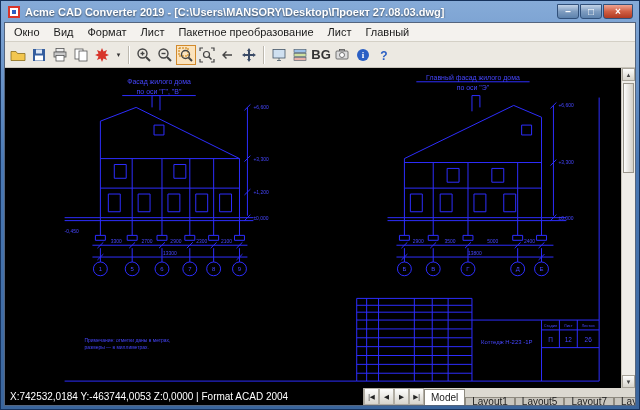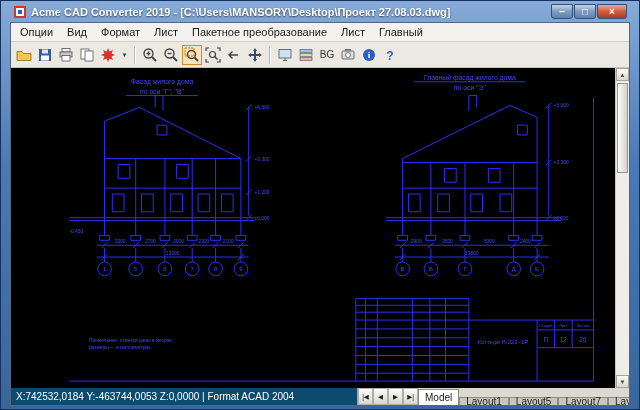--- a/index.html
+++ b/index.html
@@ -1,41 +1,41 @@
 <!DOCTYPE html>
 <html><head>
 <meta charset="utf-8">
 <style>
   *{box-sizing:border-box;margin:0;padding:0}
   html,body{width:640px;height:410px;overflow:hidden;font-family:"Liberation Sans",sans-serif}
-  .window{width:640px;height:410px;background:linear-gradient(#86abd8,#4a79b5 40%,#3a659c);border:1px solid #16325c;padding:0 9px 3px;display:flex;flex-direction:column}
+  .window{width:640px;height:410px;background:linear-gradient(#86abd8,#4a79b5 40%,#3a659c);border:1px solid #16325c;padding:0 3px 3px;display:flex;flex-direction:column}
   .titlebar{height:21px;display:flex;align-items:center;gap:4px;padding:0 3px;color:#fff;font-size:11px;font-weight:bold;text-shadow:0 1px 2px rgba(0,0,0,.65);flex:0 0 auto}
   .title-text{flex:1;white-space:nowrap;overflow:hidden;text-overflow:ellipsis}
   .winbtns{display:flex;gap:1px}
   .winbtn{width:22px;height:15px;display:flex;align-items:center;justify-content:center;font-size:10px;line-height:1;color:#fff;background:linear-gradient(#c3d3e8,#7e9cc0 50%,#5d82ad);border:1px solid #31507a;border-radius:0 0 3px 3px;text-shadow:none}
   .winbtn.close{width:30px;background:linear-gradient(#f0a492,#d05f44 50%,#b03a22)}
   .app{flex:1;background:#ece9e2;border:1px solid #54657e;display:flex;flex-direction:column;min-height:0}
   .menubar{height:19px;background:#f4f2ee;display:flex;align-items:center;font-size:11px;color:#1a1a1a;border-bottom:1px solid #d4d0c6;padding-left:2px;flex:0 0 auto}
   .menu-item{padding:2px 7px;cursor:default}
   .toolbar{height:26px;display:flex;align-items:center;gap:1px;padding:2px 3px;background:#ece9e2;border-bottom:1px solid #c8c4ba;flex:0 0 auto}
   .tbtn{width:20px;height:20px;display:flex;align-items:center;justify-content:center;border:1px solid transparent}
   .tbtn svg{width:16px;height:16px;display:block}
   .tbtn.active{background:#fbe3bd;border:1px solid #d28a2c}
-  .tbtn.textbtn{font-size:10px;font-weight:normal;color:#333}
+  .tbtn.textbtn{font-size:13px;font-weight:bold;color:#333}
   .drop{width:11px;height:20px;display:flex;align-items:center;justify-content:center;font-size:7px;color:#333}
   .sep{width:2px;height:18px;border-left:1px solid #bdb9af;border-right:1px solid #fff;margin:0 3px}
   .workspace{flex:1;display:flex;min-height:0}
   .canvas{flex:1;background:#000;min-width:0}
   .canvas svg{width:100%;height:100%;display:block}
   .vscroll{width:14px;background:#efede8;border-left:1px solid #c8c4ba;display:flex;flex-direction:column}
   .scroll-arrow{height:13px;display:flex;align-items:center;justify-content:center;font-size:6px;color:#444;background:linear-gradient(#fdfdfc,#d8d5cd);border:1px solid #a8a49a}
   .scroll-track{flex:1;position:relative}
   .scroll-thumb{position:absolute;top:2px;left:1px;right:1px;height:90px;background:linear-gradient(90deg,#fdfdfc,#d3d0c8);border:1px solid #9a968c}
   .bottombar{height:17px;display:flex;align-items:stretch;flex:0 0 auto}
-  .status{flex:1;background:#0c4a6e;color:#fff;display:flex;align-items:center;padding-left:5px;font-size:10px;white-space:nowrap;overflow:hidden}
+  .status{flex:1;background:#000000;color:#fff;display:flex;align-items:center;padding-left:5px;font-size:10px;white-space:nowrap;overflow:hidden}
   .tabstrip{width:272px;display:flex;align-items:stretch;background:#dcd9d1;border-left:1px solid #a8a49a;overflow:hidden}
   .navbtn{width:15px;flex:0 0 auto;display:flex;align-items:center;justify-content:center;font-size:6.5px;color:#222;background:linear-gradient(#fdfdfc,#d8d5cd);border:1px solid #b2aea4}
   .tab{display:flex;align-items:center;padding:0 6px;font-size:10px;color:#222;border:1px solid #8e8a80;border-bottom:none;margin-top:9px;background:#c9c6be;white-space:nowrap}
   .tab.active{background:#fff;font-weight:normal;margin-top:1px}
 </style>
 </head>
 <body>
 
 <div class="window">
 
@@ -49,21 +49,21 @@
     <div class="winbtns">
       <div class="winbtn">–</div>
       <div class="winbtn">□</div>
       <div class="winbtn close">×</div>
     </div>
   </div>
 
   <div class="app">
 
     <div class="menubar">
-      <span class="menu-item">Опции</span>
+      <span class="menu-item">Окно</span>
       <span class="menu-item">Вид</span>
       <span class="menu-item">Формат</span>
       <span class="menu-item">Лист</span>
       <span class="menu-item">Пакетное преобразование</span>
       <span class="menu-item">Лист</span>
       <span class="menu-item">Главный</span>
     </div>
 
     <div class="toolbar">
       <div class="tbtn">

